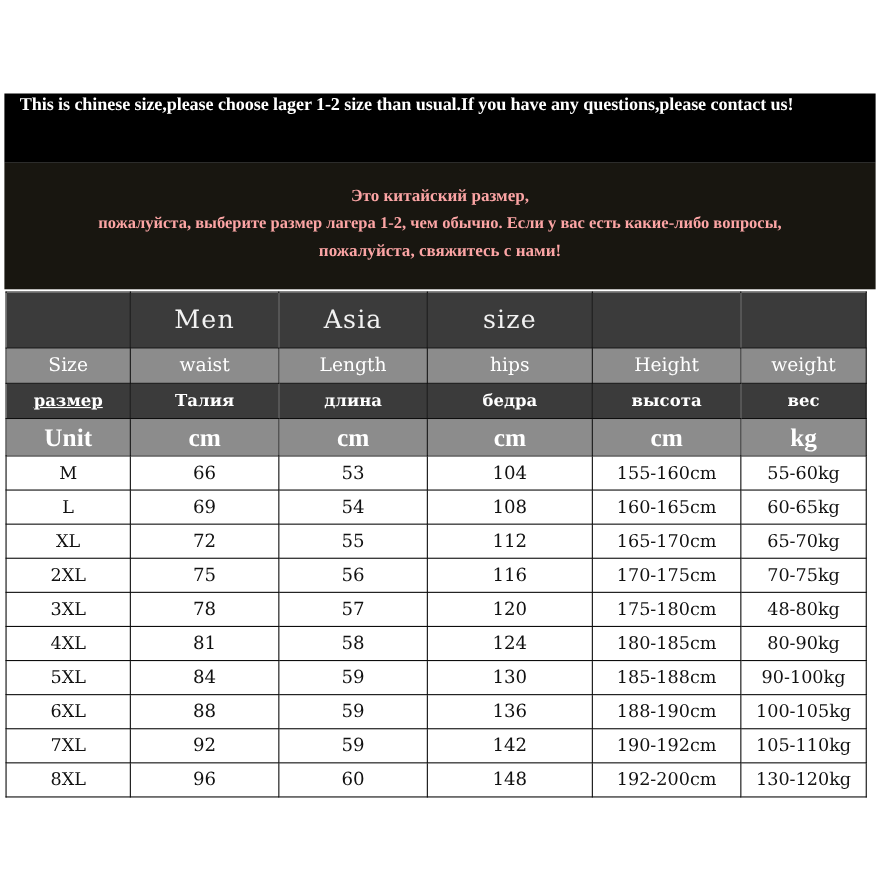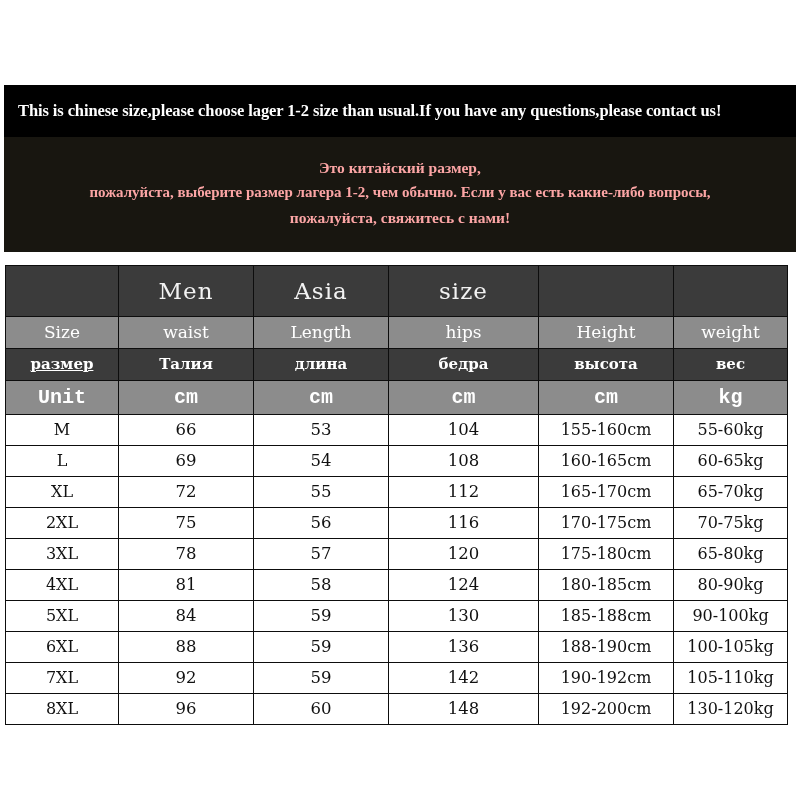--- a/index.html
+++ b/index.html
@@ -24,23 +24,23 @@
   
   .banner-wrap {
     position: absolute;
     left: 4px;
     top: 85px;
     width: 792px;
   }
 
   .banner-en {
     background: #000000;
-    height: 52px;
+    height: 63px;
     display: flex;
-    align-items: center;
+    align-items: flex-start;
     padding-left: 14px;
     box-sizing: border-box;
   }
   .banner-en-text {
     color: #ffffff;
     font-size: 16.5px;
     font-weight: 700;
     letter-spacing: -0.1px;
     white-space: nowrap;
     font-family: "Liberation Serif", "DejaVu Serif", serif;
@@ -122,23 +122,23 @@
     font-weight: 700;
     font-family: "DejaVu Serif", "Liberation Serif", serif;
   }
   tr.row-ru td.underlined span { text-decoration: underline; }
 
   
   tr.row-unit td {
     background: #8c8c8c;
     height: 33px;
     color: #ffffff;
-    font-size: 20px;
+    font-size: 23px;
     font-weight: 700;
-    font-family: Liberation Mono, monospace;
+    font-family: Liberation Serif, serif;
   }
 
   
   tr.row-data td {
     background: #ffffff;
     height: 30px;
     color: #111111;
     font-size: 16.5px;
     font-family: "DejaVu Serif", "Liberation Serif", serif;
   }
@@ -358,21 +358,21 @@
         <td>
             <span class="cell-inner">57</span>
           </td>
         <td>
             <span class="cell-inner">120</span>
           </td>
         <td class="range-cell">
             <span class="cell-inner">175-180cm</span>
           </td>
         <td class="range-cell">
-            <span class="cell-inner">65-80kg</span>
+            <span class="cell-inner">48-80kg</span>
           </td>
       </tr>
 
       <tr class="row-data">
         <td class="size-cell">
             <span class="cell-inner">4XL</span>
           </td>
         <td>
             <span class="cell-inner">81</span>
           </td>

